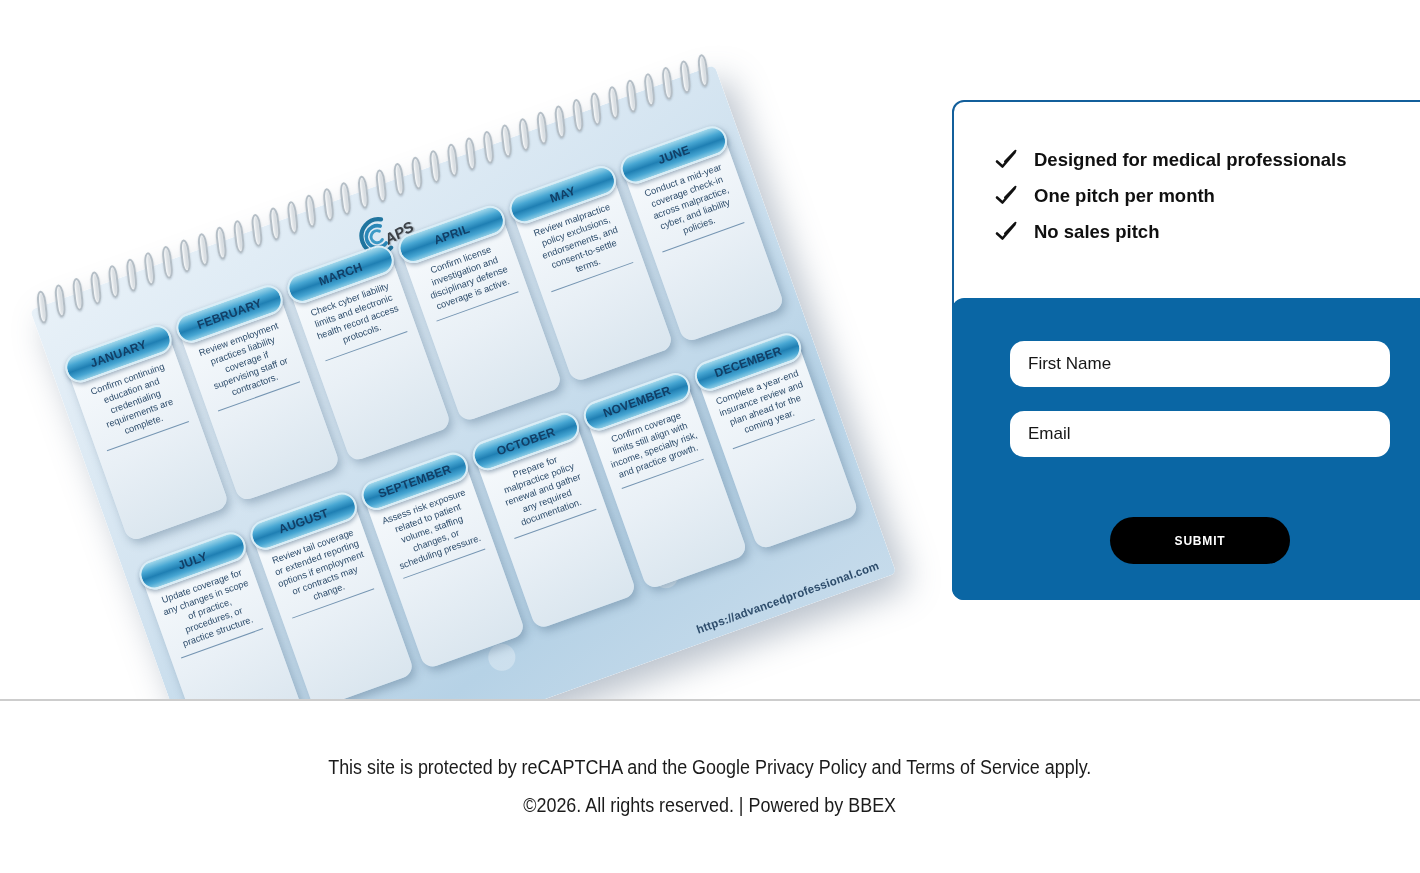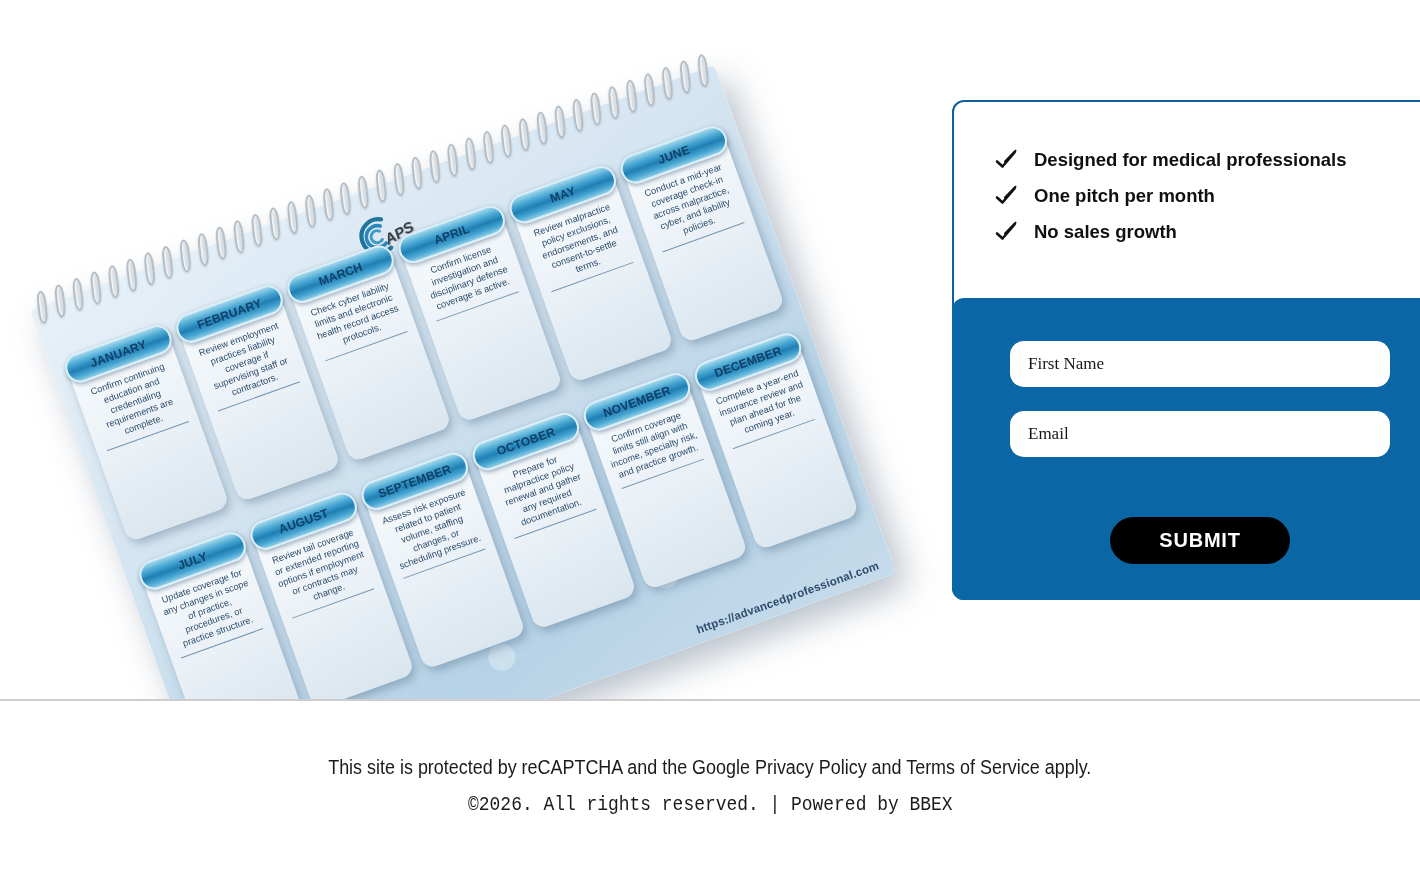--- a/index.html
+++ b/index.html
@@ -93,38 +93,38 @@
   }
   .check-icon{ flex:0 0 auto; }
   .form-panel{
     position:absolute; left:-2px; right:-2px; bottom:-2px; height:302px;
     background:#0a66a4; border-radius:12px;
   }
   .form-input{
     display:block; width:380px; height:46px; margin:0 auto;
     border:none; border-radius:14px; padding:0 18px;
     font-size:17px; color:#111; background:#ffffff;
-    font-family:Liberation Serif, serif; outline:none;
+    font-family:Liberation Sans, sans-serif; outline:none;
   }
   .form-input::placeholder{ color:#161616; opacity:1; }
   .form-input.first{ margin-top:43px; }
   .form-input.email{ margin-top:24px;border-radius:14px; }
   .submit-btn{
     display:block; margin:60px auto 0; width:180px; height:47px;
     border:none; border-radius:24px; background:#000000; color:#ffffff;
-    font-weight:700; font-size:20px; letter-spacing:.8px; font-family:inherit;
+    font-weight:700; font-size:12px; letter-spacing:.8px; font-family:inherit;
     cursor:pointer;
   }
 
   
   .divider{ position:absolute; top:699px; left:0; width:1420px; border-top:2px solid #cdcdcd; }
   .footer{ position:absolute; top:756px; left:0; width:1420px; text-align:center; color:#1b1b1b; }
   .footer .line{ display:inline-block; transform:scaleX(.92); font-size:19.5px; }
   .footer .row1{ margin:0 0 15px; }
-  .footer .row2{ margin:0;font-family:Liberation Mono, monospace; }
+  .footer .row2{ margin:0; }
 </style>
 </head>
 <body>
 
 <div class="calendar-clip">
   <div class="cal-page">
 
     <div class="spiral">
         <span class="coil"></span>
         <span class="coil"></span>
@@ -280,21 +280,21 @@
         <path d="M3 13.5 L8.5 18.5 L20.5 4.5" fill="none" stroke="#111" stroke-width="2.6" stroke-linecap="round" stroke-linejoin="round"></path>
         <path d="M11 13.5 L21.5 2.8" fill="none" stroke="#111" stroke-width="2" stroke-linecap="round"></path>
       </svg>
       <span>One pitch per month</span>
     </li>
     <li class="benefit">
       <svg class="check-icon" width="24" height="24" viewBox="0 0 24 24">
         <path d="M3 13.5 L8.5 18.5 L20.5 4.5" fill="none" stroke="#111" stroke-width="2.6" stroke-linecap="round" stroke-linejoin="round"></path>
         <path d="M11 13.5 L21.5 2.8" fill="none" stroke="#111" stroke-width="2" stroke-linecap="round"></path>
       </svg>
-      <span>No sales growth</span>
+      <span>No sales pitch</span>
     </li>
   </ul>
 
   <div class="form-panel">
     <input class="form-input first" type="text" placeholder="First Name" style="">
     <input class="form-input email" type="text" placeholder="Email" style="">
     <button class="submit-btn">SUBMIT</button>
   </div>
 </div>
 

